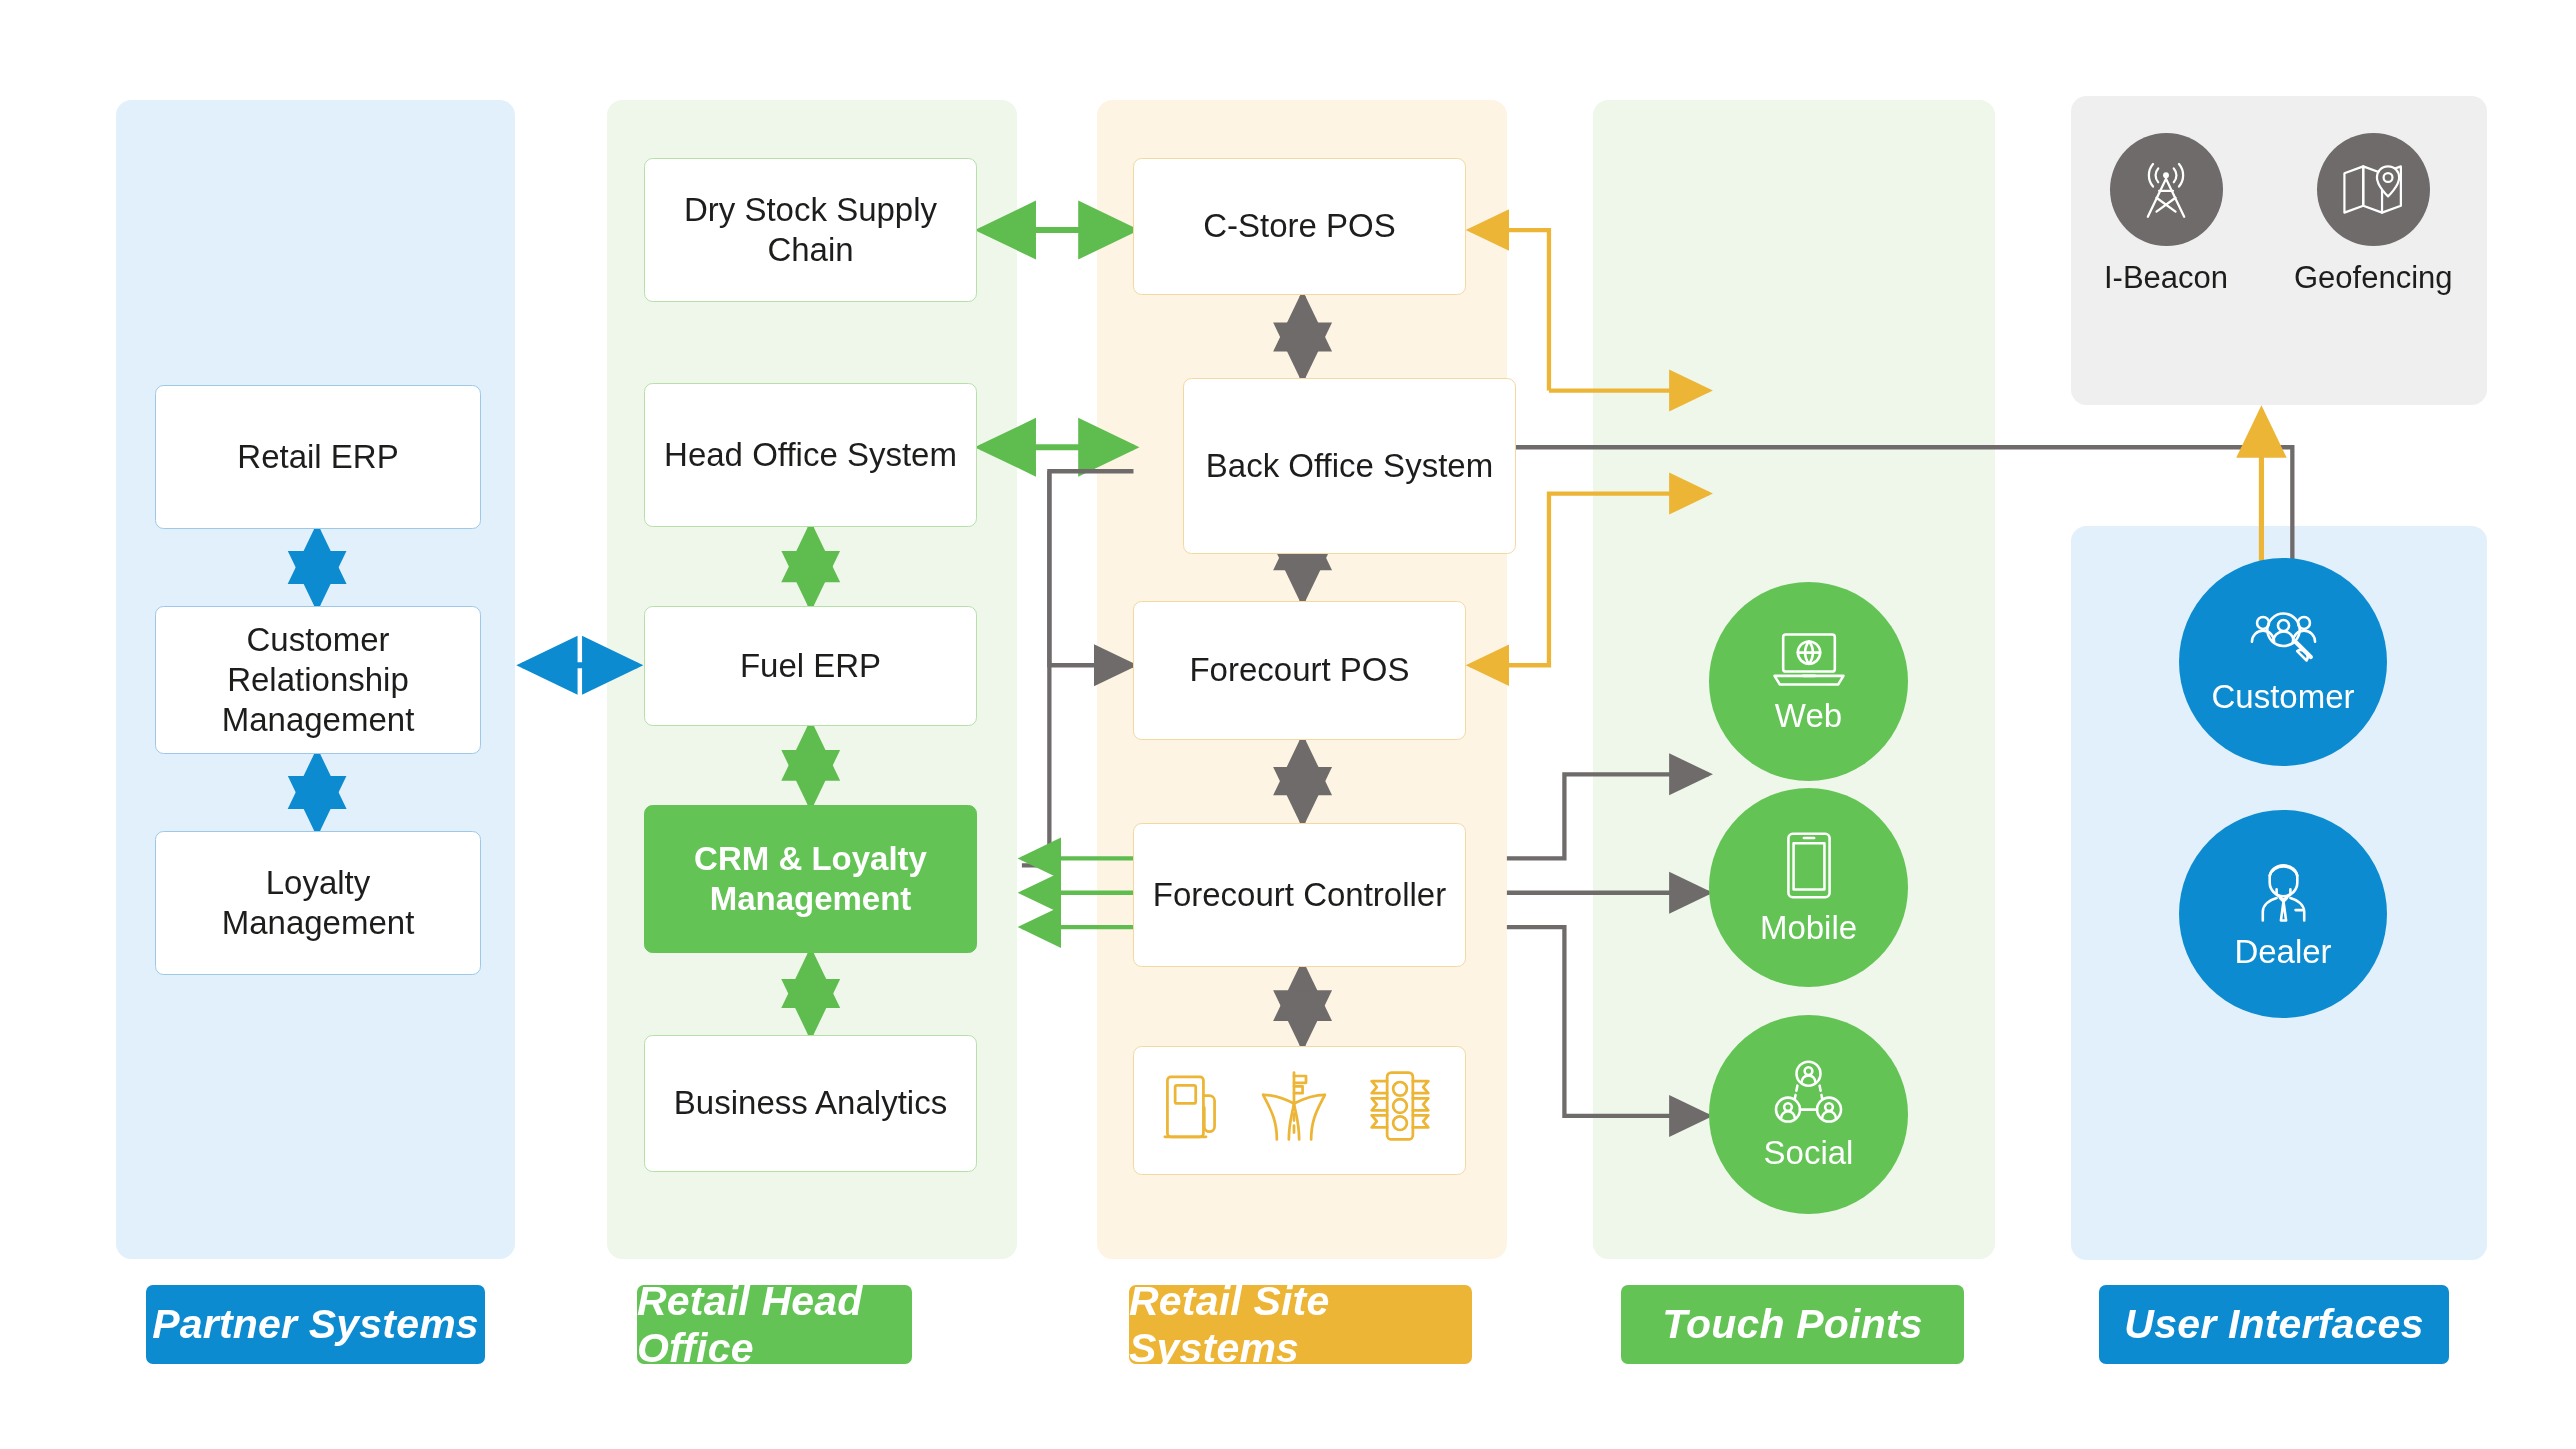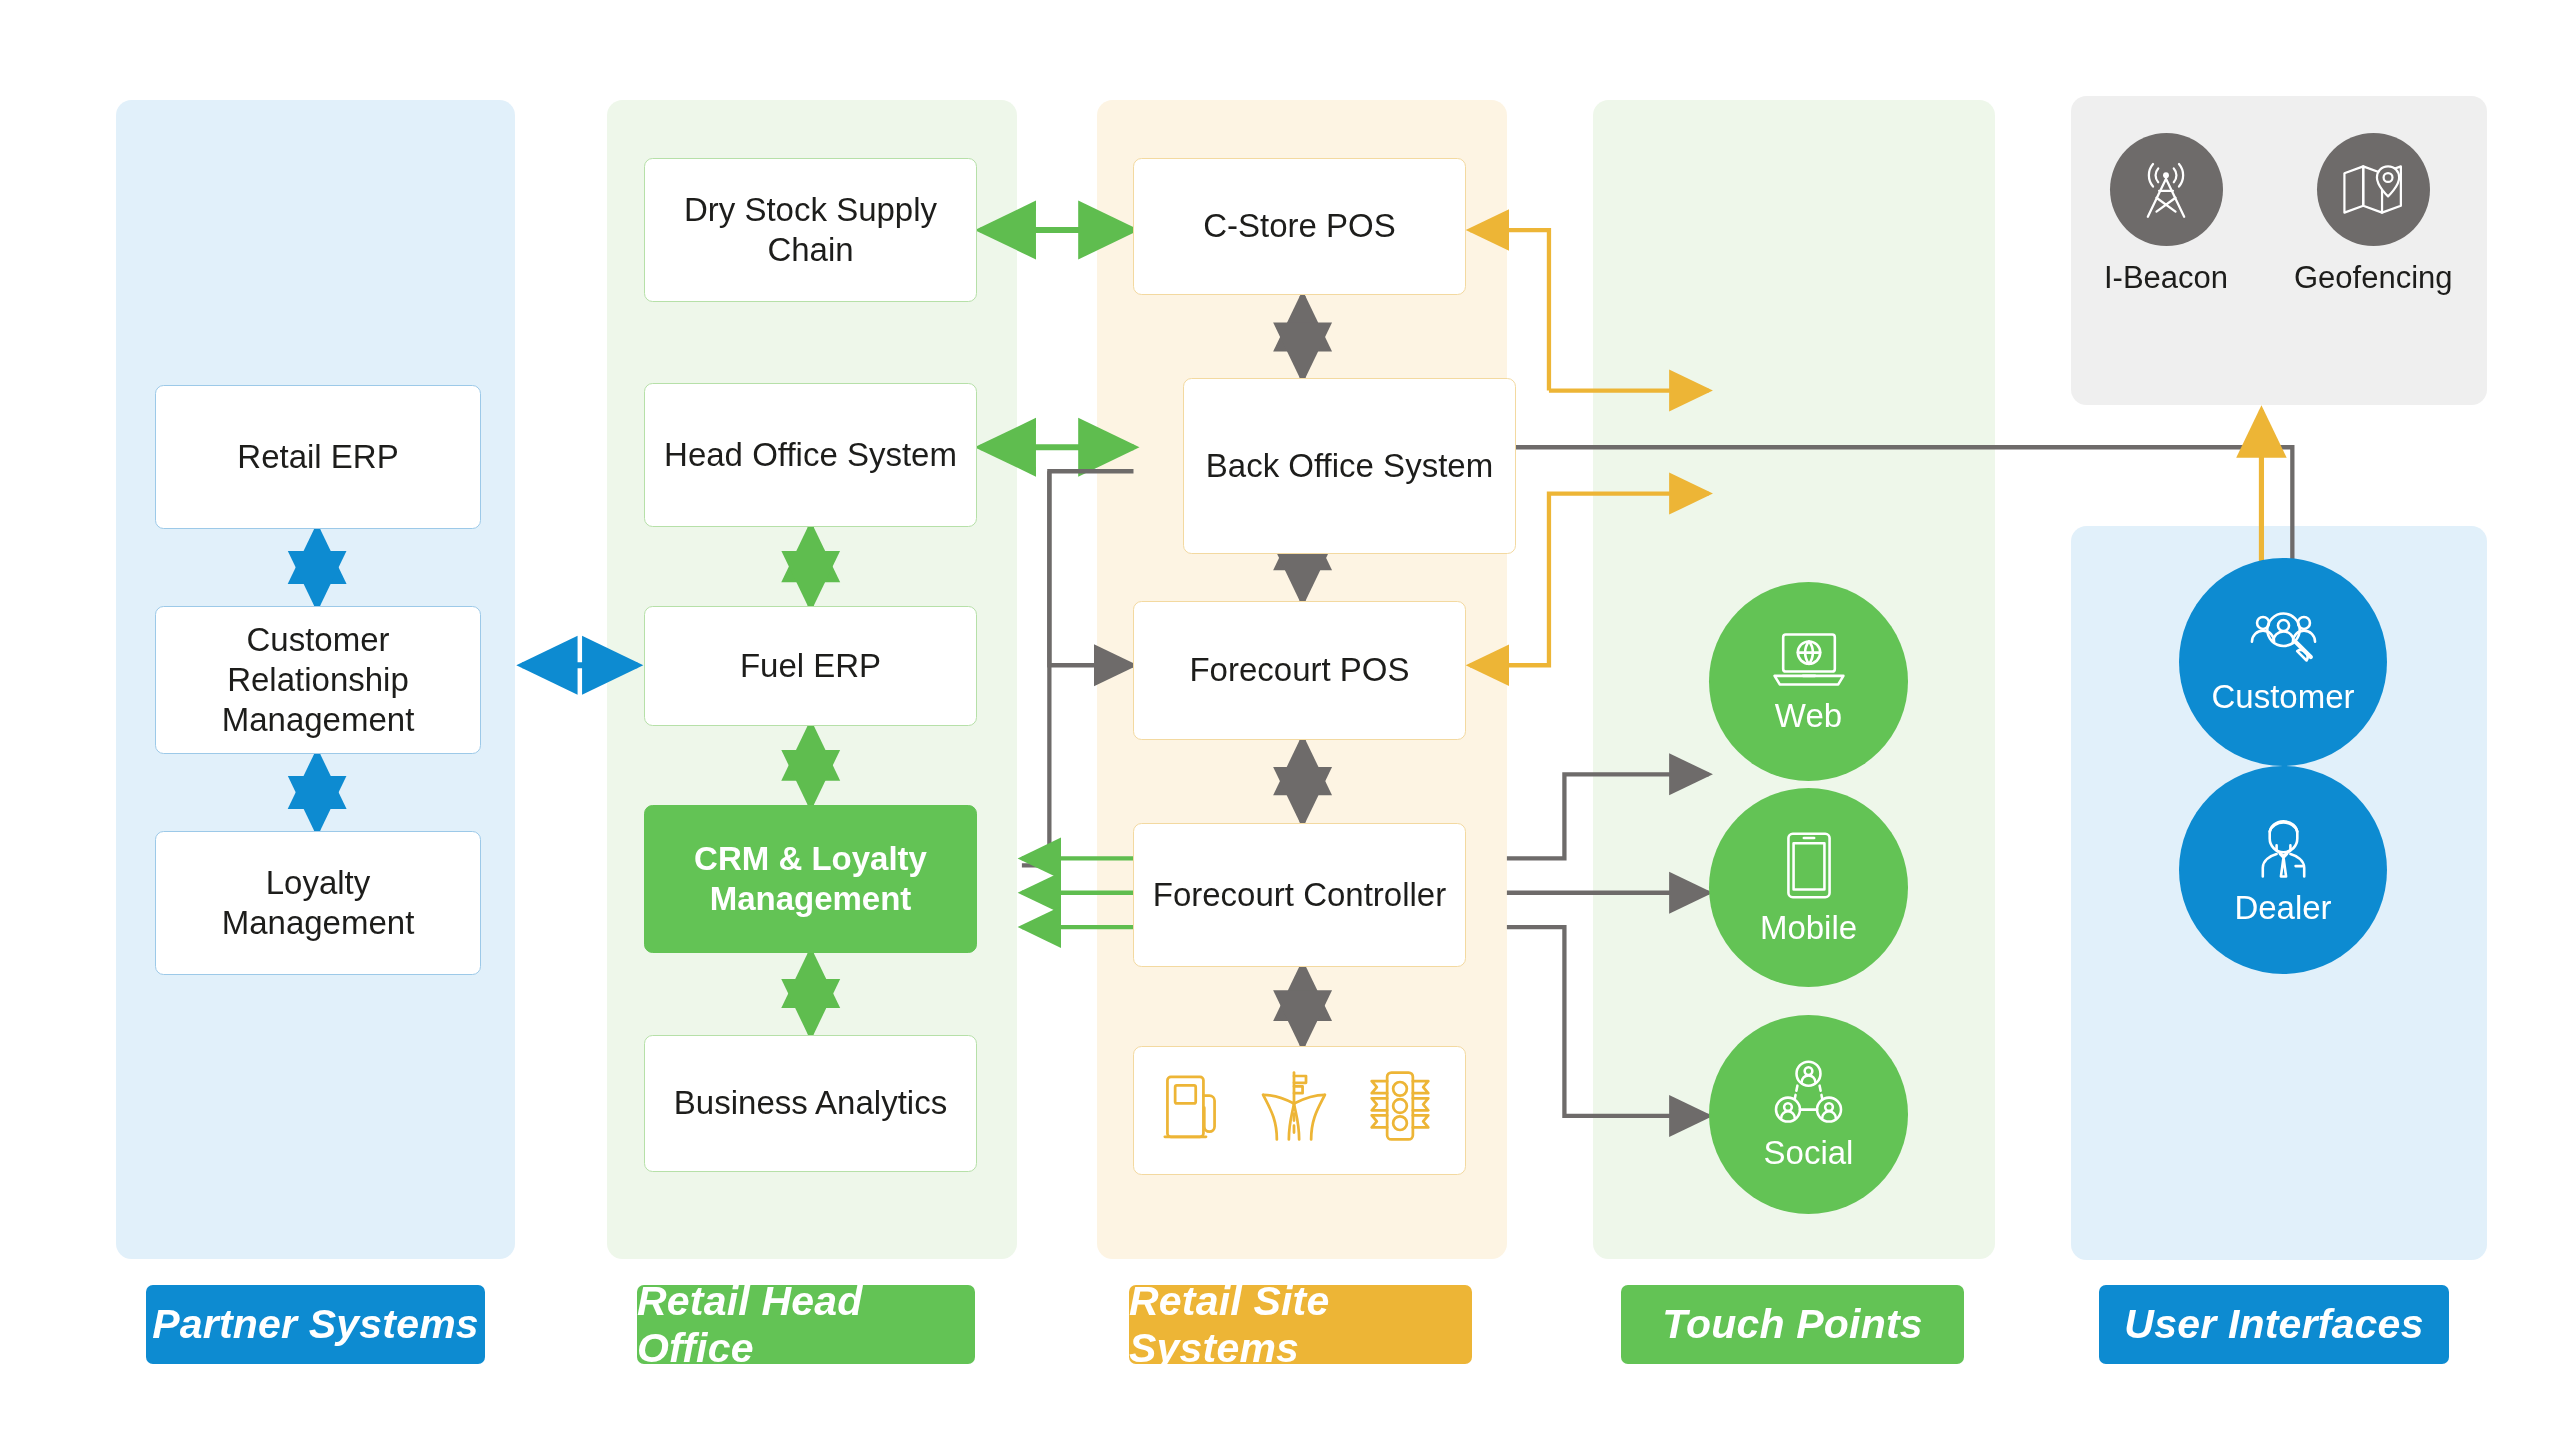--- a/index.html
+++ b/index.html
@@ -266,36 +266,36 @@
         <circle cx="46" cy="22" r="19"></circle>
         <circle cx="46" cy="17" r="6.5"></circle>
         <path d="M34 36 a12 12 0 0 1 24 0"></path>
         <path d="M60 36 L78 54" stroke-width="5"></path>
         <path d="M62 47 a8 8 0 0 1 11 11 z"></path>
       </svg>
     </span>
     <span class="cap">Customer</span>
   </div>
 
-  <div class="circ blue" style="left:2179px;top:766px;width:208px;height:208px;">
+  <div class="circ blue" style="left:2179px;top:810px;width:208px;height:208px;">
     <span>
       <svg width="69" height="64" viewBox="0 0 80 74" fill="none" stroke="#ffffff" stroke-width="3" stroke-linecap="round" stroke-linejoin="round">
         <path d="M24 20 a16 14 0 0 1 32 0 v6 a16 16 0 0 1 -32 0 z"></path>
         <path d="M24 18 c4 -14 28 -14 32 0"></path>
         <path d="M32 34 v6 l8 6 8 -6 v-6"></path>
         <path d="M16 70 v-10 c0 -9 9 -14 16 -16"></path>
         <path d="M64 70 v-10 c0 -9 -9 -14 -16 -16"></path>
         <path d="M36 44 l4 4 -3 22 h6 l-3 -22 4 -4"></path>
         <path d="M54 58 h8"></path>
       </svg>
     </span>
     <span class="cap">Dealer</span>
   </div>
 
 
   <div class="chip blue" style="left:146px;top:1285px;width:339px;">Partner Systems</div>
-  <div class="chip green" style="left:637px;top:1285px;width:338px;">Retail Head Office</div>
+  <div class="chip green" style="left:637px;top:1285px;width:275px;">Retail Head Office</div>
   <div class="chip yellow" style="left:1129px;top:1285px;width:343px;">Retail Site Systems</div>
   <div class="chip green" style="left:1621px;top:1285px;width:343px;">Touch Points</div>
   <div class="chip blue" style="left:2099px;top:1285px;width:350px;">User Interfaces</div>
 
 </div>
 
 
 </body></html>

